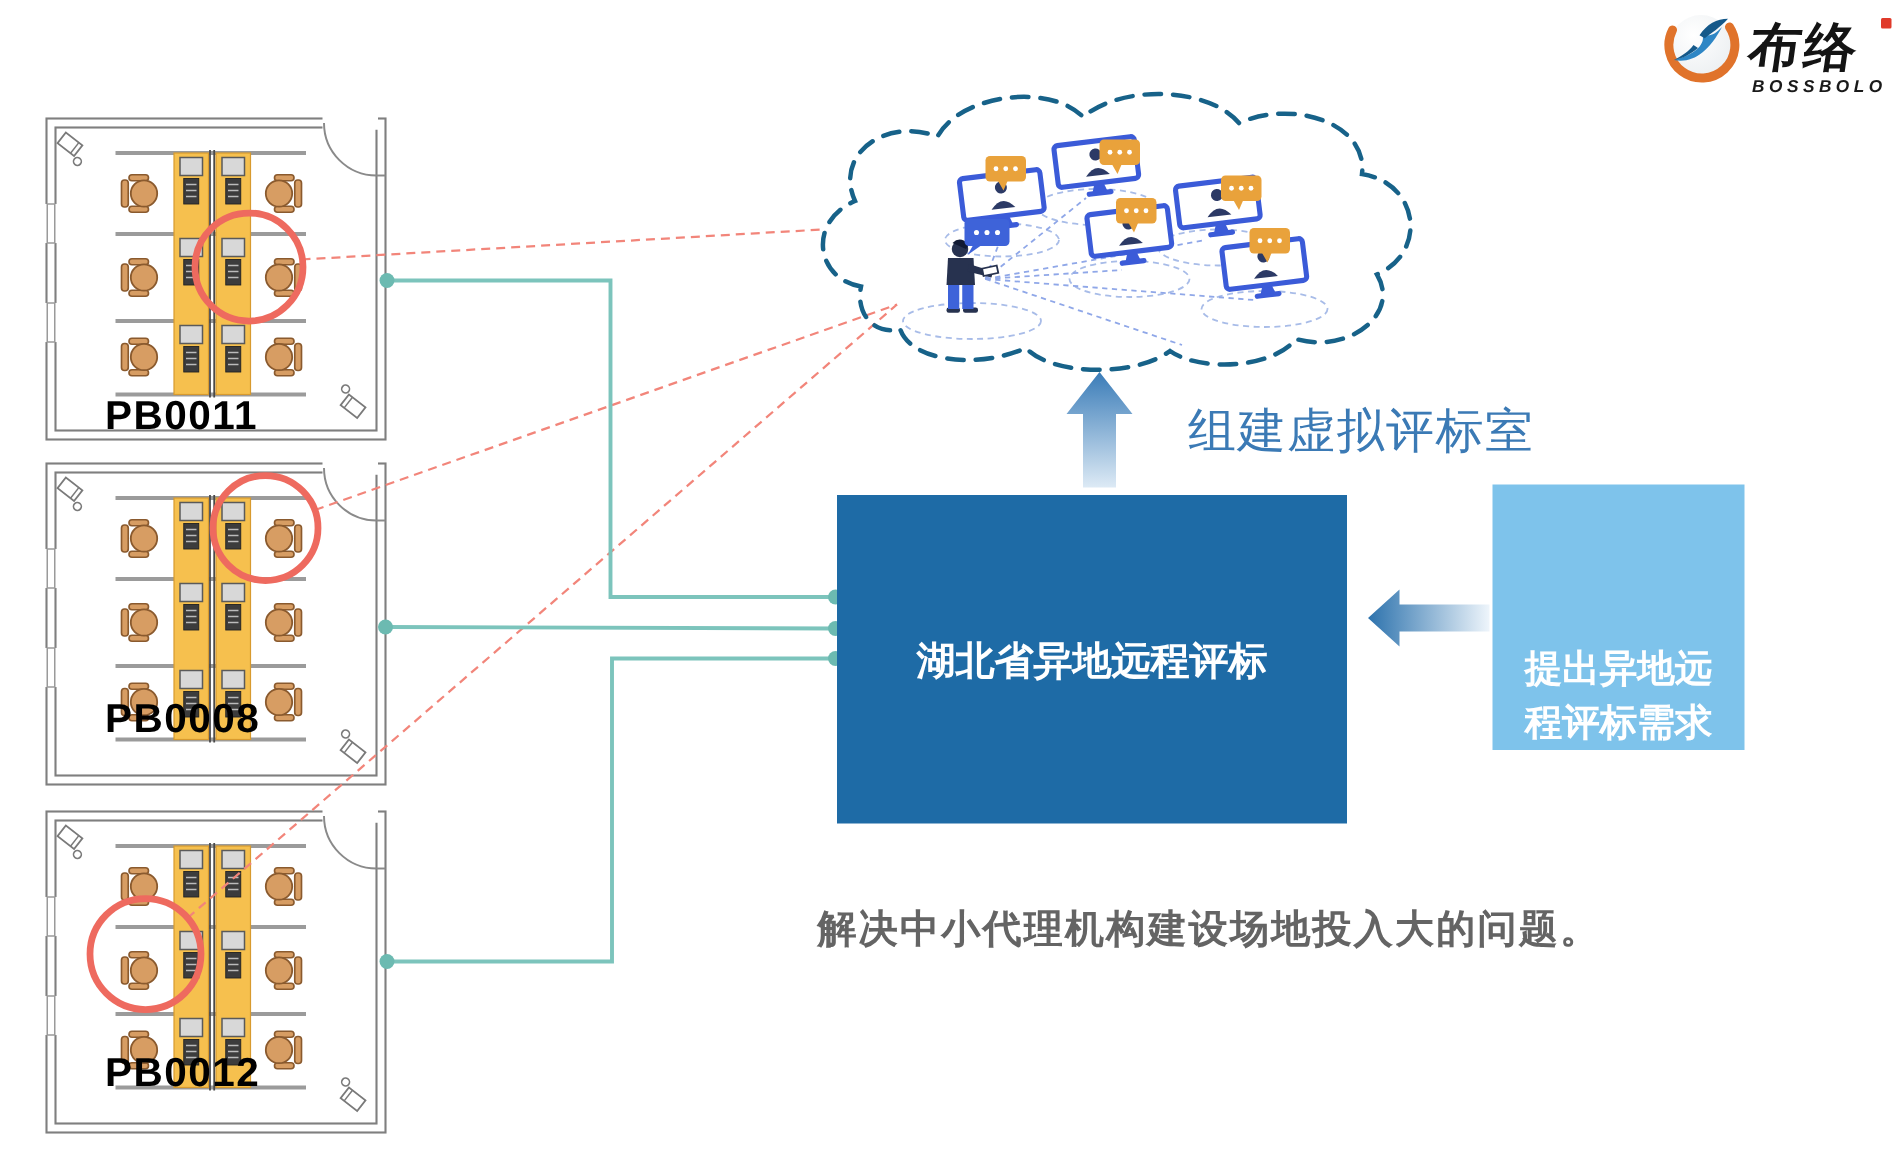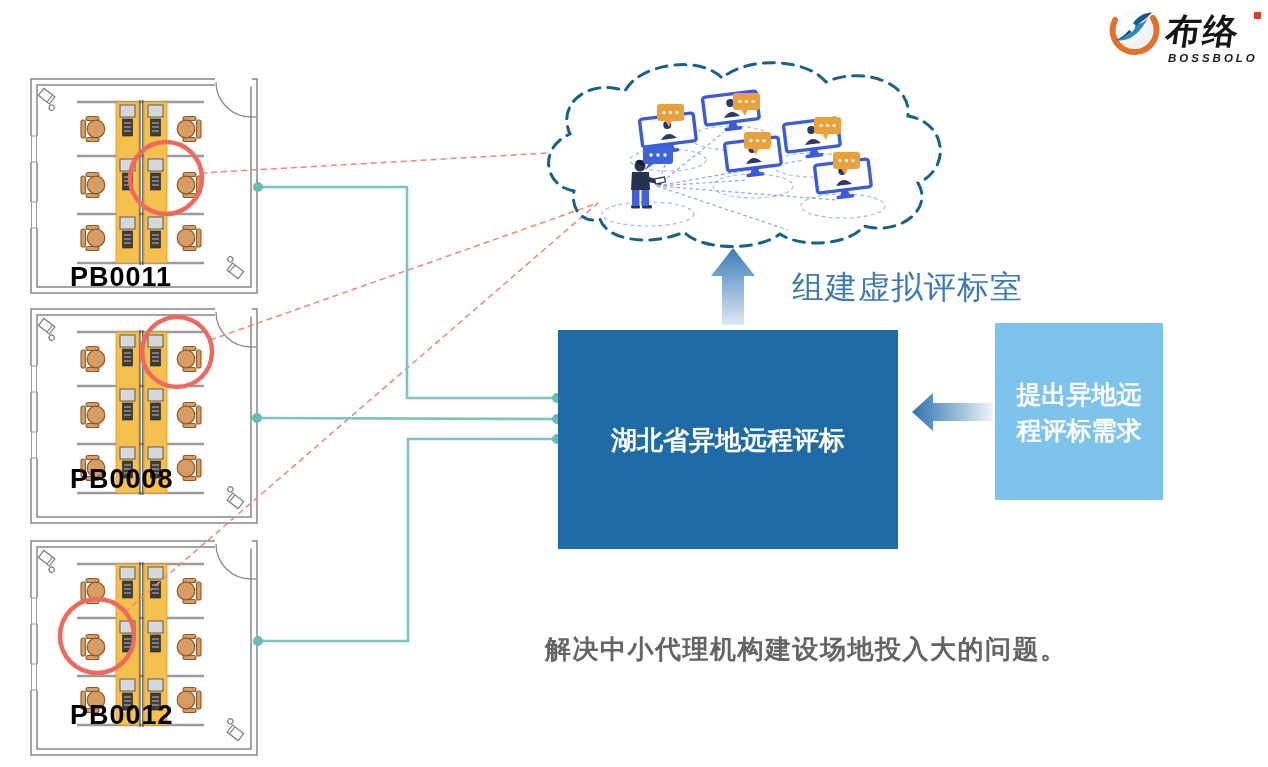--- a/index.html
+++ b/index.html
@@ -12,32 +12,32 @@
   .room-label{
     position:absolute;color:#000000;font-weight:bold;font-size:27px;letter-spacing:1px;
   }
   .center-box{
     position:absolute;left:558px;top:330px;width:340px;height:219px;background:#1e6ba6;
     display:flex;align-items:center;justify-content:center;text-align:center;
     color:#ffffff;font-weight:bold;font-size:26px;line-height:38px;
   }
   .right-box{
     position:absolute;left:995px;top:323px;width:168px;height:177px;background:#7ec3eb;
-    display:flex;align-items:center;justify-content:center;text-align:center;
+    display:flex;align-items:flex-end;justify-content:center;text-align:center;
     color:#ffffff;font-weight:bold;font-size:25px;line-height:36px;
   }
   .right-box .inner{width:140px;}
   .arrow-label{
     position:absolute;left:766px;top:266px;color:#3b7ab5;font-size:32px;letter-spacing:1px;margin-left:26px;
   }
   .caption-line{
     position:absolute;left:545px;color:#646464;font-weight:bold;font-size:26px;letter-spacing:1.5px;
   }
   .caption-1{top:556px;}
-  .caption-2{top:602px;margin-top:30px;}
+  .caption-2{top:602px;}
 
   .logo{position:absolute;left:1108px;top:6px;width:152px;height:52px;}
   .logo-mark{position:absolute;left:0;top:0;width:52px;height:52px;}
   .logo-text{
     position:absolute;left:58px;top:2px;font-size:35px;font-weight:900;color:#141414;
     transform:skewX(-8deg);letter-spacing:2px;
   }
   .logo-reg{
     position:absolute;left:146px;top:6px;width:7px;height:7px;background:#e03a2a;border-radius:1px;
   }

